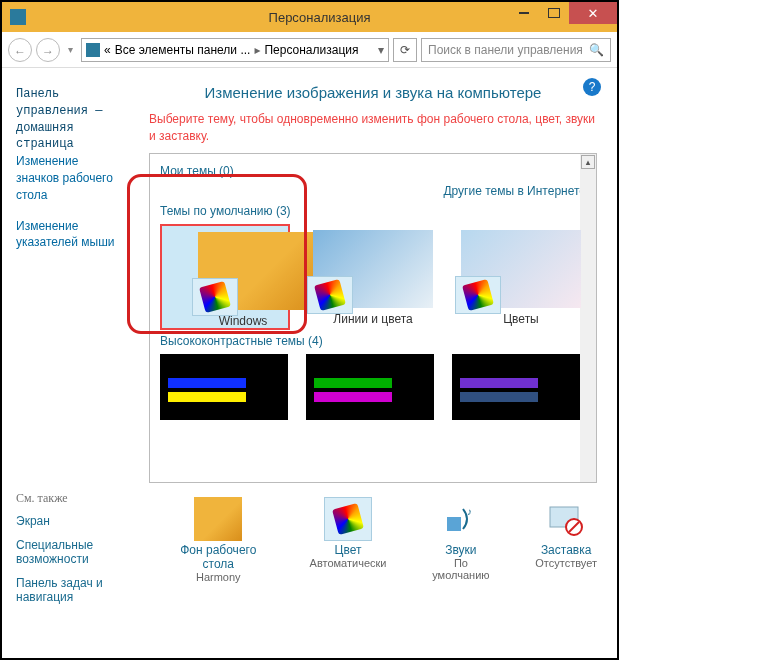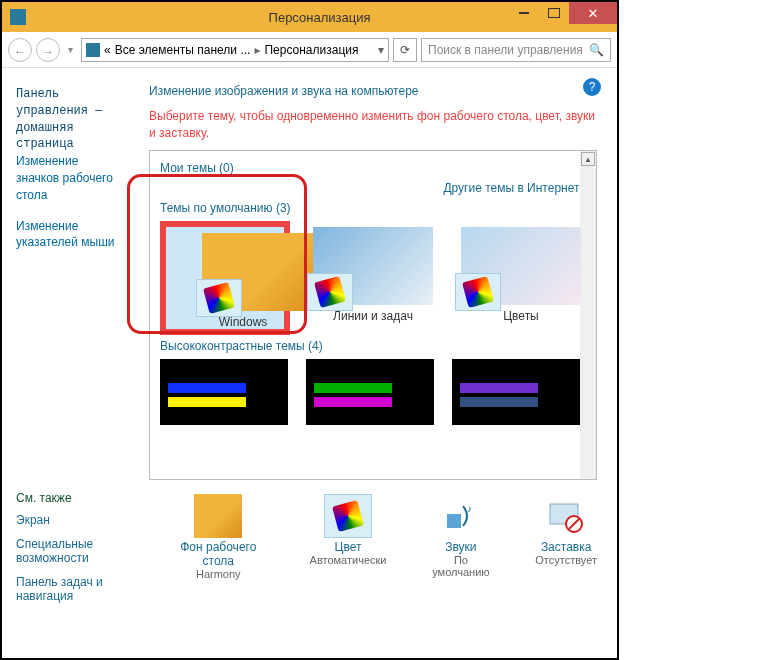--- a/index.html
+++ b/index.html
@@ -21,34 +21,34 @@
 .addr-icon { width: 14px; height: 14px; background: #2a7a9c; }
 .addr-sep { color: #666; }
 .addr-drop { margin-left: auto; color: #666; }
 .refresh-btn { width: 24px; height: 24px; border: 1px solid #aaa; display: flex; align-items: center; justify-content: center; font-size: 12px; color: #555; cursor: pointer; }
 .searchbox { width: 190px; height: 24px; border: 1px solid #aaa; display: flex; align-items: center; padding: 0 6px; font-size: 12px; color: #888; }
 .searchbox .sicon { margin-left: auto; color: #888; }
 .body { display: flex; height: calc(100% - 66px); }
 .sidebar { width: 220px; padding: 18px 14px; font-size: 12px; }
 .side-head { color: #0c4a6e; line-height: 1.4; cursor: pointer; font-family: Liberation Mono, monospace; }
 .side-link { color: #0369a1; margin-bottom: 14px; line-height: 1.4; cursor: pointer; }
-.side-also-head { color: #14532d; margin-top: 240px; margin-bottom: 8px; }
+.side-also-head { color: #737373; margin-top: 240px; margin-bottom: 8px; font-family: Liberation Serif, serif; }
 .side-also { color: #1a6b8f; margin-bottom: 10px; cursor: pointer; }
 .main { flex: 1; padding: 16px 20px 10px 16px; position: relative; }
 .help-icon { position: absolute; right: 16px; top: 10px; width: 18px; height: 18px; border-radius: 50%; background: #1979ca; color: #fff; font-size: 12px; display: flex; align-items: center; justify-content: center; cursor: pointer; }
-.main-title { color: #1a6b8f; font-size: 12px; margin-bottom: 10px; }
+.main-title { color: #1a6b8f; font-size: 15px; margin-bottom: 10px; text-align: center; }
 .main-sub { font-size: 12px; color: #ef4444; line-height: 1.4; margin-bottom: 8px; }
 .themes-box { border: 1px solid #bbb; position: relative; padding: 6px 10px 6px 10px; height: 330px; overflow: hidden; }
 .themes-scroll { position: absolute; right: 0; top: 0; bottom: 0; width: 16px; background: #f0f0f0; }
 .themes-scroll .thumb { width: 14px; height: 14px; border: 1px solid #aaa; margin: 1px auto; display: flex; align-items: center; justify-content: center; font-size: 9px; color: #555; }
 .sec-label { font-size: 12px; color: #1a6b8f; margin: 4px 0; }
 .sec-right { font-size: 12px; color: #1a6b8f; text-align: right; margin: 6px 0; cursor: pointer; }
 .theme-row { display: flex; gap: 18px; margin: 6px 0 4px 0; }
 .theme { width: 130px; text-align: center; font-size: 12px; color: #333; cursor: pointer; }
-.theme.sel { background: #cce8f6; border: 6px solid #ef4444; padding-left: 36px; }
+.theme.sel { background: #cce8f6; border: 2px solid #ef4444; padding-left: 36px; }
 .thumb-wrap { position: relative; width: 120px; height: 78px; margin: 6px auto 4px auto; }
 .wall { width: 100%; height: 100%; background: linear-gradient(135deg,#f0b43c 55%, #d98e1a 100%); }
 .wall.blue { background: linear-gradient(135deg,#7fb5de,#e8f0f6); }
 .wall.flower { background: linear-gradient(135deg,#b7d8ef,#f6e8f0); }
 .color-chip { position: absolute; left: -6px; bottom: -6px; width: 46px; height: 38px; background: #daeef8; border: 1px solid #a9cde0; display: flex; align-items: center; justify-content: center; }
 .fan { width: 26px; height: 26px; background: conic-gradient(red,orange,yellow,green,blue,purple,red); border-radius: 3px; transform: rotate(-15deg); }
 .hc-row { display: flex; gap: 18px; margin-top: 6px; }
 .hc { width: 128px; height: 66px; background: #000; padding: 24px 8px 8px 8px; display: flex; flex-direction: column; gap: 4px; cursor: pointer; }
 .hc .bar1 { height: 10px; width: 70%; }
 .hc .bar2 { height: 10px; width: 70%; }
@@ -135,21 +135,21 @@
               </div>
             <div>Windows</div>
           </div>
           <div class="theme">
             <div class="thumb-wrap">
                 <div class="wall blue"></div>
                 <div class="color-chip">
                   <div class="fan"></div>
                 </div>
               </div>
-            <div>Линии и задач</div>
+            <div>Линии и цвета</div>
           </div>
           <div class="theme">
             <div class="thumb-wrap">
                 <div class="wall flower"></div>
                 <div class="color-chip">
                   <div class="fan"></div>
                 </div>
               </div>
             <div>Цветы</div>
           </div>

